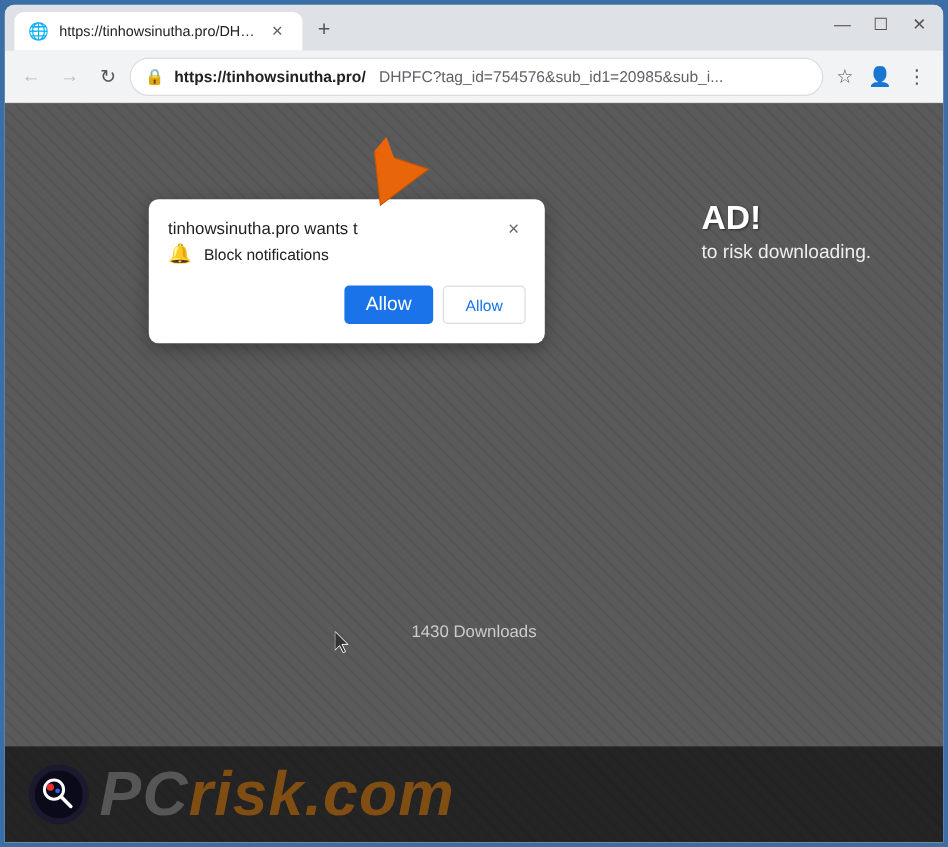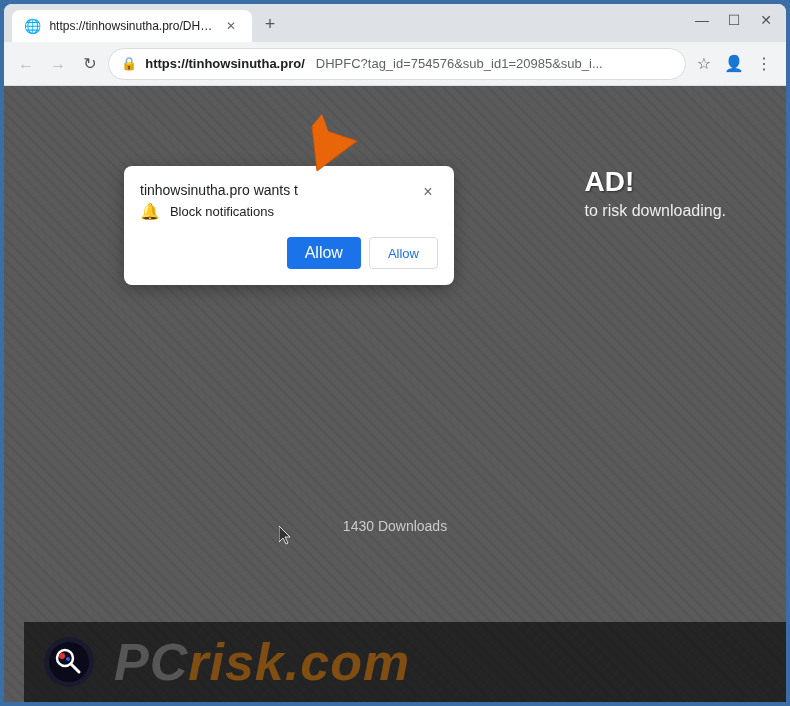--- a/index.html
+++ b/index.html
@@ -336,22 +336,21 @@
     .pcrisk-watermark {
       position: absolute;
       bottom: 0;
       left: 0;
       right: 0;
       height: 80px;
       background: rgba(0,0,0,0.6);
       display: flex;
       align-items: center;
       padding: 15px 20px;
-      gap: 20px;
-      margin-left: 20px;
+      gap: 9px;
     }
 
     .pcrisk-logo-icon {
       width: 50px;
       height: 50px;
       background: #1a1a2e;
       border-radius: 50%;
       display: flex;
       align-items: center;
       justify-content: center;

